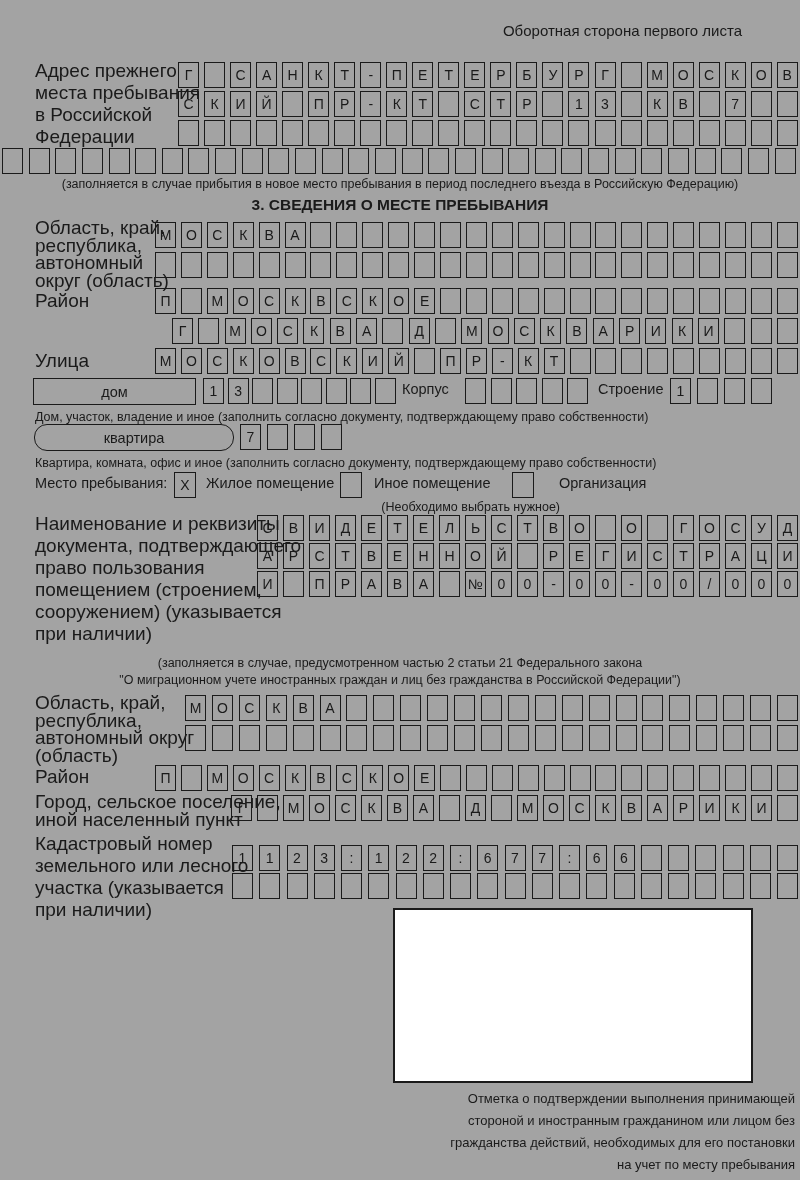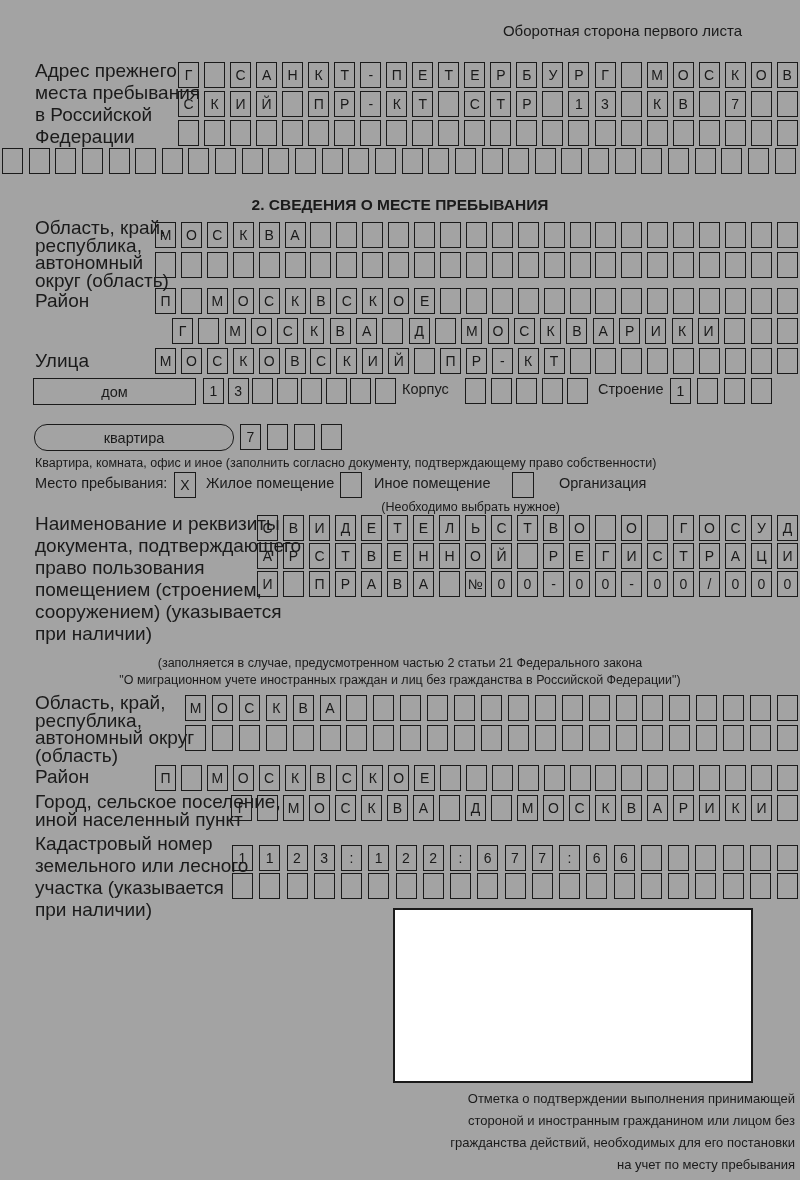--- a/index.html
+++ b/index.html
@@ -134,22 +134,23 @@
       <div class="cell"></div>
       <div class="cell"></div>
       <div class="cell"></div>
       <div class="cell"></div>
       <div class="cell"></div>
       <div class="cell"></div>
       <div class="cell"></div>
       <div class="cell"></div>
       <div class="cell"></div>
     </div>
-
-  <div class="abs ttl center" style="top:196px;">2. СВЕДЕНИЯ О МЕСТЕ ПРЕБЫВАНИЯ</div>
+  <div class="abs cap center" style="top:177px;">(заполняется в случае прибытия в новое место пребывания в период последнего въезда в Российскую Федерацию)</div>
+
+  <div class="abs ttl center" style="top:196px;">3. СВЕДЕНИЯ О МЕСТЕ ПРЕБЫВАНИЯ</div>
 
   <div class="abs flabel" style="left:35px;top:219px;">Область, край,
 республика,
 автономный
 округ (область)</div>
   <div class="abs row" style="left:155px;top:222px;width:643px;">
       <div class="cell">М</div>
       <div class="cell">О</div>
       <div class="cell">С</div>
       <div class="cell">К</div>
@@ -307,20 +308,21 @@
       <div class="cell"></div>
       <div class="cell"></div>
     </div>
   <div class="abs" style="left:598px;top:381px;font-size:14.5px;">Строение</div>
   <div class="abs row" style="left:670px;top:378px;width:102px;">
       <div class="cell">1</div>
       <div class="cell"></div>
       <div class="cell"></div>
       <div class="cell"></div>
     </div>
+  <div class="abs cap" style="left:35px;top:410px;">Дом, участок, владение и иное (заполнить согласно документу, подтверждающему право собственности)</div>
 
   <div class="abs wide-box" style="left:34px;top:424px;width:200px;border-radius:13px;">квартира</div>
   <div class="abs row" style="left:240px;top:424px;width:102px;">
       <div class="cell">7</div>
       <div class="cell"></div>
       <div class="cell"></div>
       <div class="cell"></div>
     </div>
   <div class="abs cap" style="left:35px;top:456px;">Квартира, комната, офис и иное (заполнить согласно документу, подтверждающему право собственности)</div>
 

